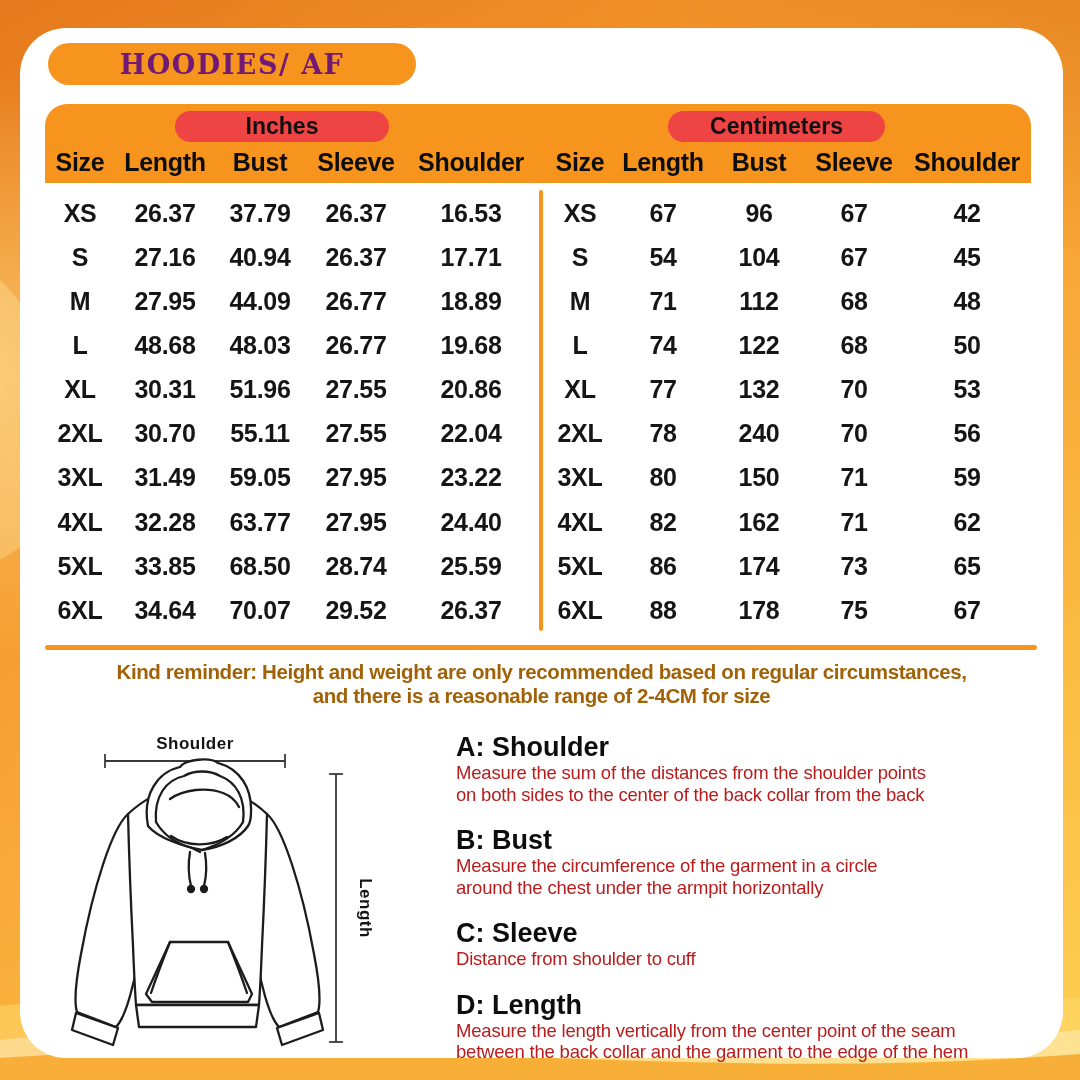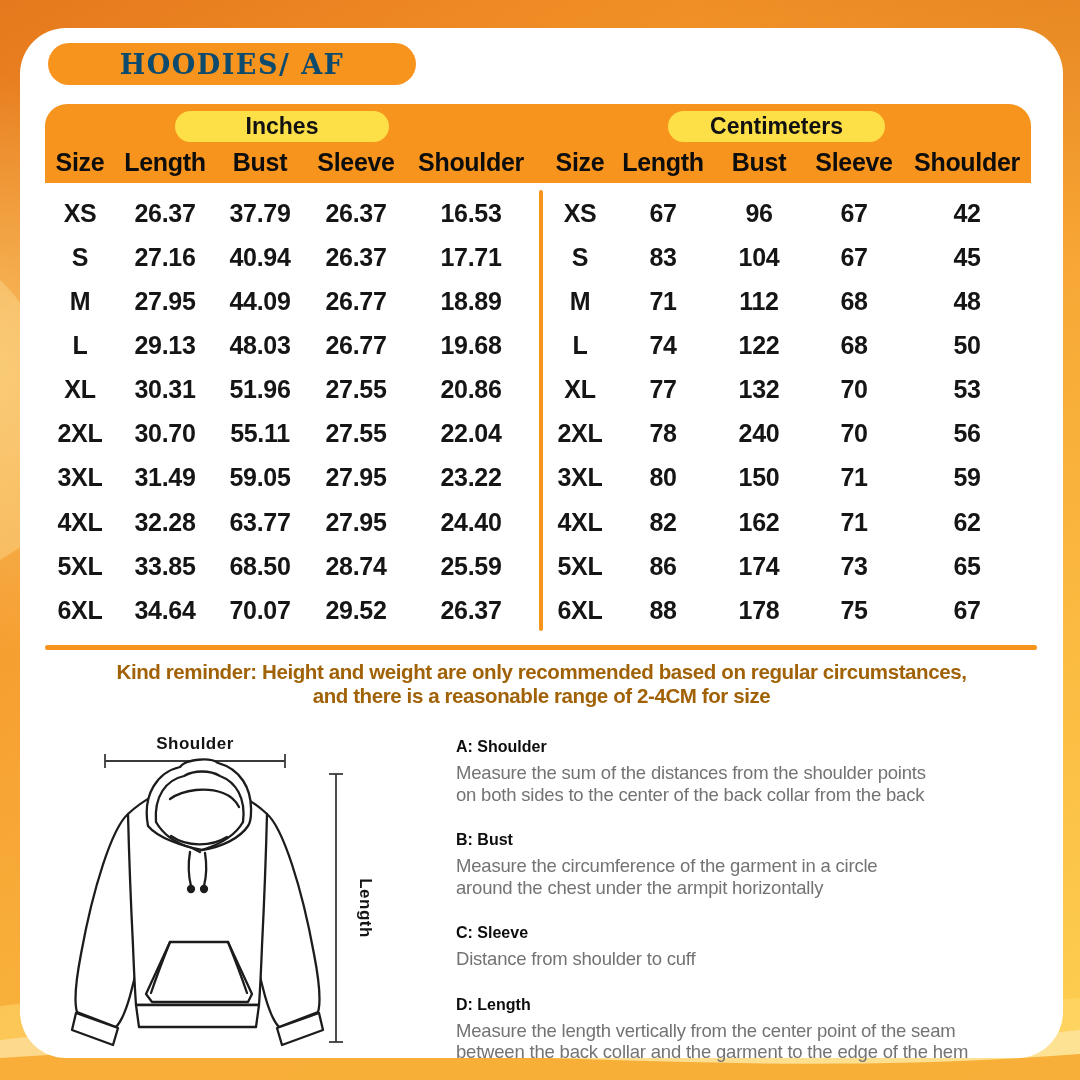--- a/index.html
+++ b/index.html
@@ -16,29 +16,29 @@
     position:absolute;left:20px;top:28px;width:1043px;height:1030px;
     background:#ffffff;border-radius:46px;z-index:1;
   }
   .title-badge{
     position:absolute;left:28px;top:15px;width:368px;height:42px;
     background:var(--orange);border-radius:22px;
     display:flex;align-items:center;justify-content:center;
   }
   .title-badge span{
     font-family:"DejaVu Serif","Liberation Serif",serif;
-    font-weight:bold;font-size:27px;color:#0c4a6e;letter-spacing:1.5px;
+    font-weight:bold;font-size:27px;color:#701a75;letter-spacing:1.5px;
   }
   .table-area{position:absolute;left:25px;top:76px;width:986px;height:560px;}
   .band{
     position:absolute;left:0;top:0;width:986px;height:79px;
     background:var(--orange);border-radius:22px 22px 0 0;
   }
   .pill{
-    position:absolute;top:7px;height:31px;background:#fde047;border-radius:17px;
+    position:absolute;top:7px;height:31px;background:#ef4444;border-radius:17px;
     display:flex;align-items:center;justify-content:center;
     font-weight:700;font-size:23px;color:#111;
   }
   .pill-in{left:130px;width:214px;}
   .pill-cm{left:623px;width:217px;}
   .hdr-grid,.data-grid{
     display:grid;
     grid-template-columns:70px 100px 90px 102px 128px 12px 66px 100px 92px 98px 128px;
   }
   .hdr-grid{position:absolute;left:0;bottom:4px;width:986px;}
@@ -64,22 +64,22 @@
     text-align:center;font-weight:700;font-size:20.5px;line-height:24px;
     color:#a16207;letter-spacing:-0.4px;
   }
   .diagram{position:absolute;left:50px;top:698px;}
   .diagram text{
     font-family:"Liberation Sans","DejaVu Sans",sans-serif;
     font-weight:600;font-size:17px;fill:#141414;letter-spacing:0.5px;
   }
   .instructions{position:absolute;left:436px;top:706px;width:580px;}
   .inst-section{margin-bottom:22px;}
-  .inst-heading{font-weight:700;font-size:16px;line-height:26px;color:#0d0d0d;margin:0 0 2px 0;}
-  .inst-line{font-weight:400;font-size:18.5px;line-height:21.5px;color:#737373;margin:0;letter-spacing:-0.2px;}
+  .inst-heading{font-weight:700;font-size:27px;line-height:26px;color:#0d0d0d;margin:0 0 2px 0;}
+  .inst-line{font-weight:400;font-size:18.5px;line-height:21.5px;color:#b91c1c;margin:0;letter-spacing:-0.2px;}
 </style>
 </head>
 <body>
 
 <svg class="waves" viewBox="0 0 1080 1080" aria-hidden="true">
   <path d="M0,1006 C260,976 560,1044 1080,998 L1080,1080 L0,1080 Z" fill="rgba(255,216,110,0.55)"></path>
   <path d="M0,1040 C300,1004 660,1076 1080,1030 L1080,1080 L0,1080 Z" fill="rgba(255,255,255,0.32)"></path>
   <path d="M0,1058 C350,1032 700,1084 1080,1054 L1080,1080 L0,1080 Z" fill="rgba(248,172,52,0.95)"></path>
   <path d="M0,280 C55,330 70,430 48,530 L0,560 Z" fill="rgba(255,238,175,0.30)"></path>
 </svg>
@@ -120,37 +120,37 @@
         <div class="dcell">96</div>
         <div class="dcell">67</div>
         <div class="dcell">42</div>
         <div class="dcell">S</div>
         <div class="dcell">27.16</div>
         <div class="dcell">40.94</div>
         <div class="dcell">26.37</div>
         <div class="dcell">17.71</div>
         <div class="spacer"></div>
         <div class="dcell">S</div>
-        <div class="dcell">83</div>
+        <div class="dcell">54</div>
         <div class="dcell">104</div>
         <div class="dcell">67</div>
         <div class="dcell">45</div>
         <div class="dcell">M</div>
         <div class="dcell">27.95</div>
         <div class="dcell">44.09</div>
         <div class="dcell">26.77</div>
         <div class="dcell">18.89</div>
         <div class="spacer"></div>
         <div class="dcell">M</div>
         <div class="dcell">71</div>
         <div class="dcell">112</div>
         <div class="dcell">68</div>
         <div class="dcell">48</div>
         <div class="dcell">L</div>
-        <div class="dcell">29.13</div>
+        <div class="dcell">48.68</div>
         <div class="dcell">48.03</div>
         <div class="dcell">26.77</div>
         <div class="dcell">19.68</div>
         <div class="spacer"></div>
         <div class="dcell">L</div>
         <div class="dcell">74</div>
         <div class="dcell">122</div>
         <div class="dcell">68</div>
         <div class="dcell">50</div>
         <div class="dcell">XL</div>

